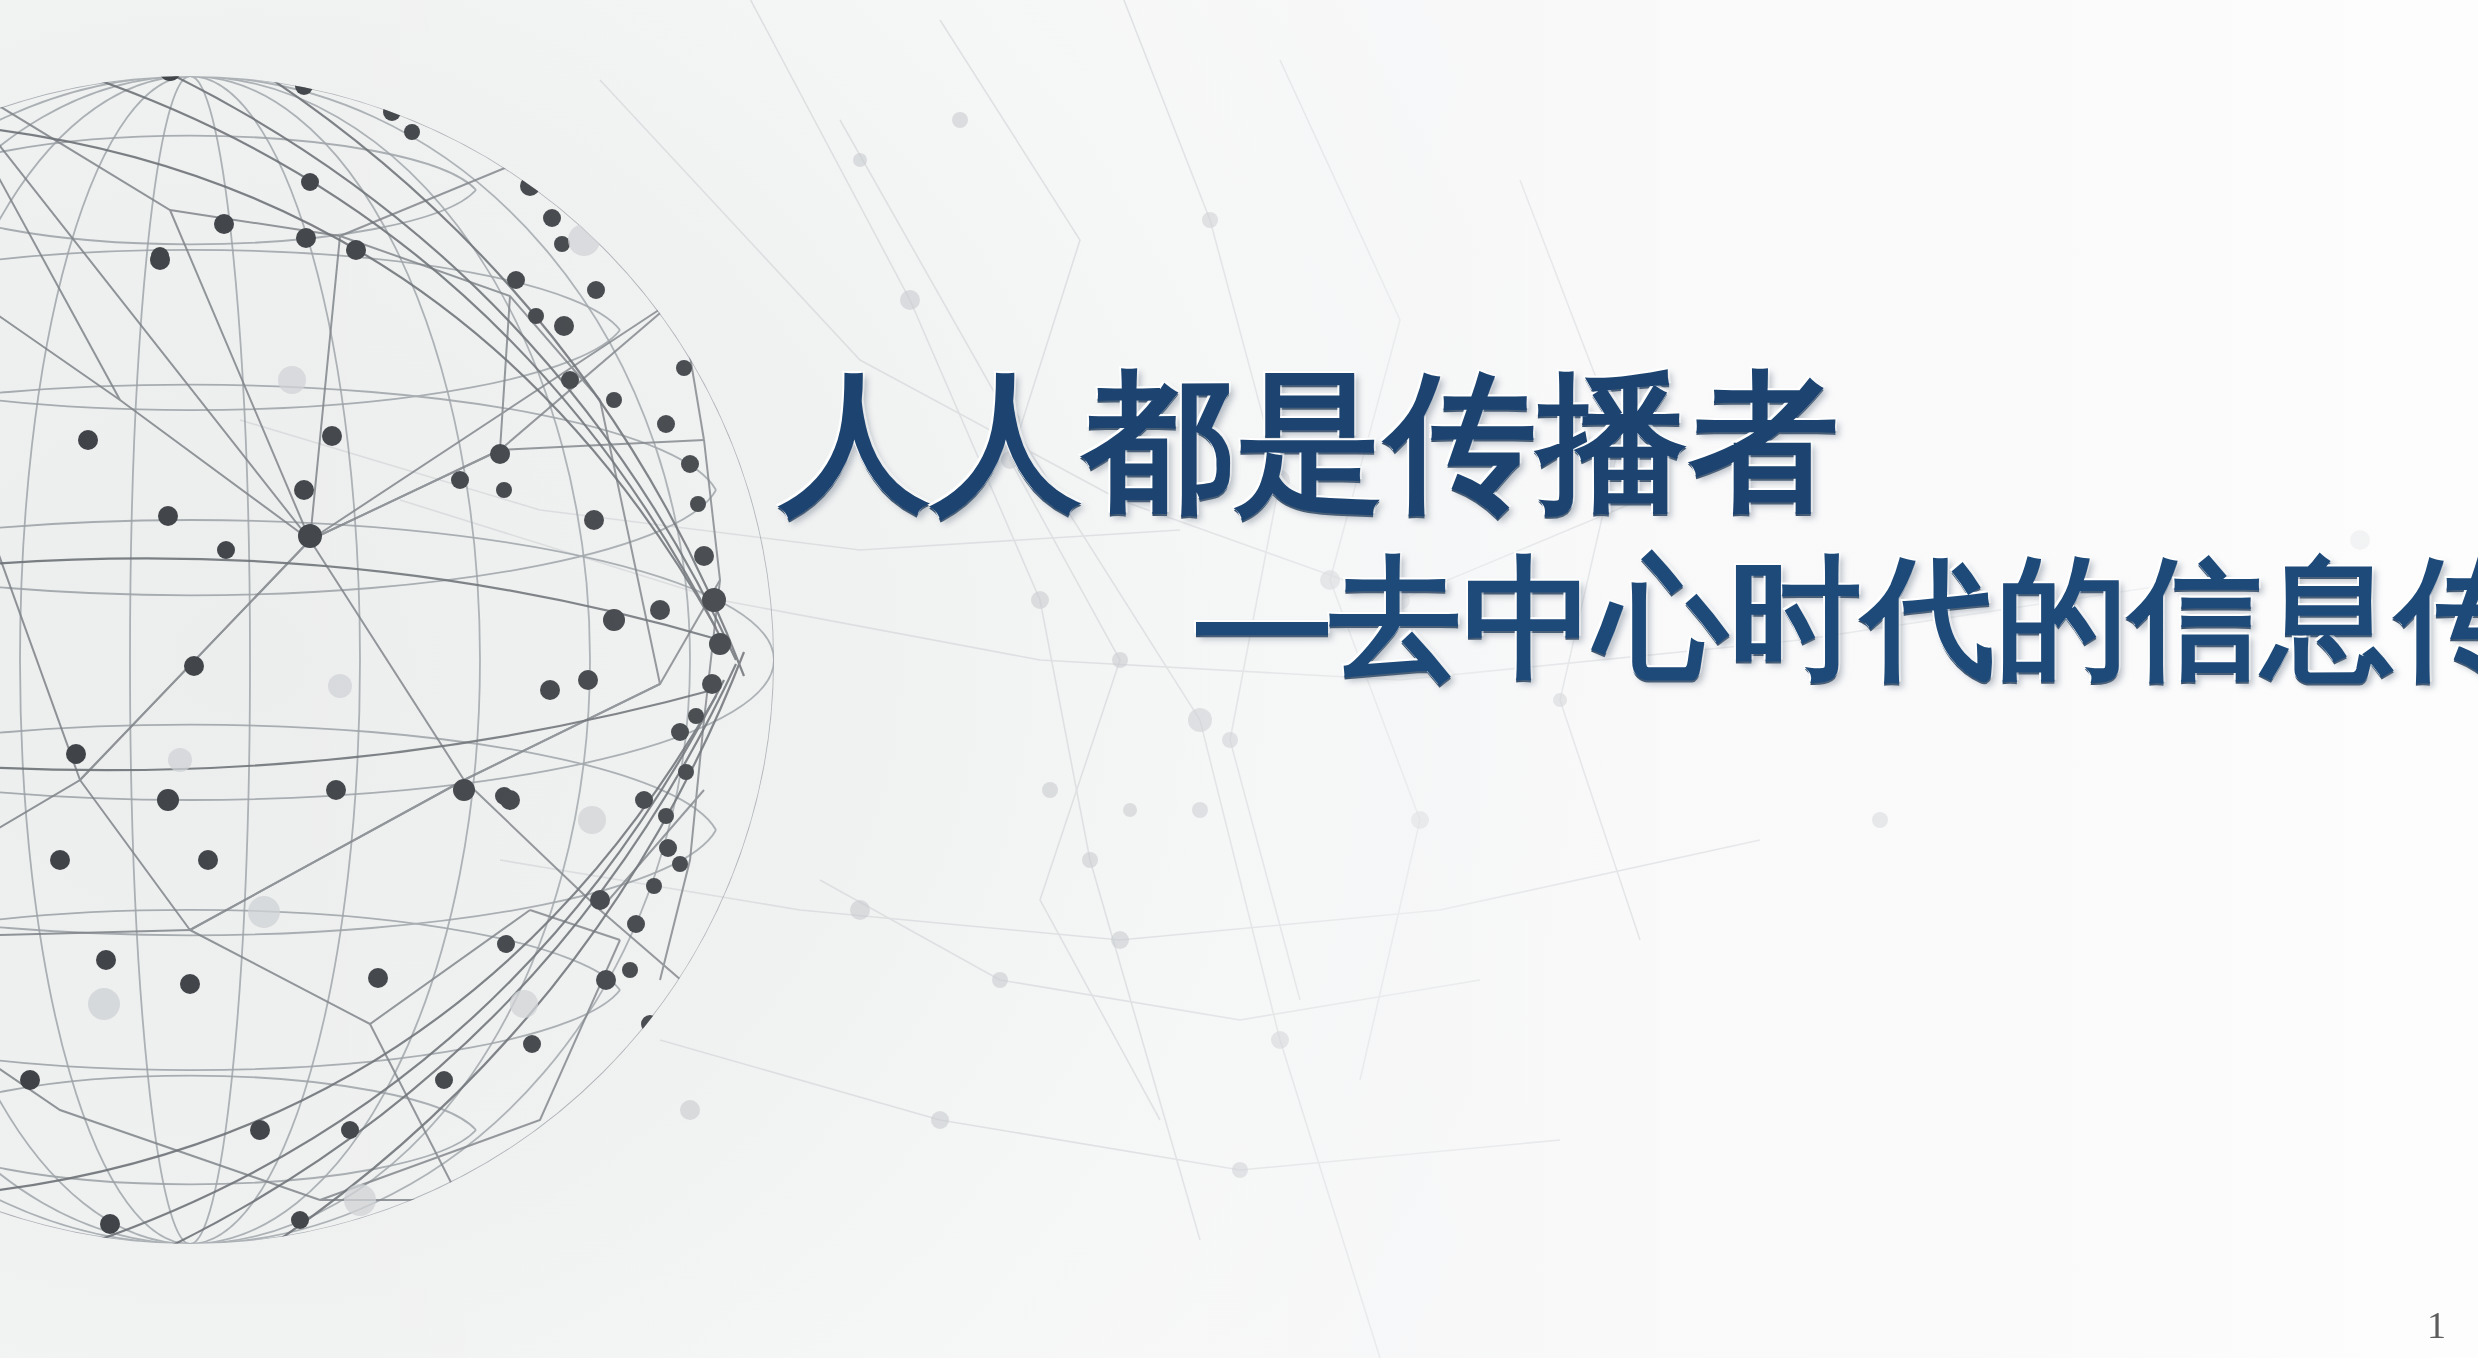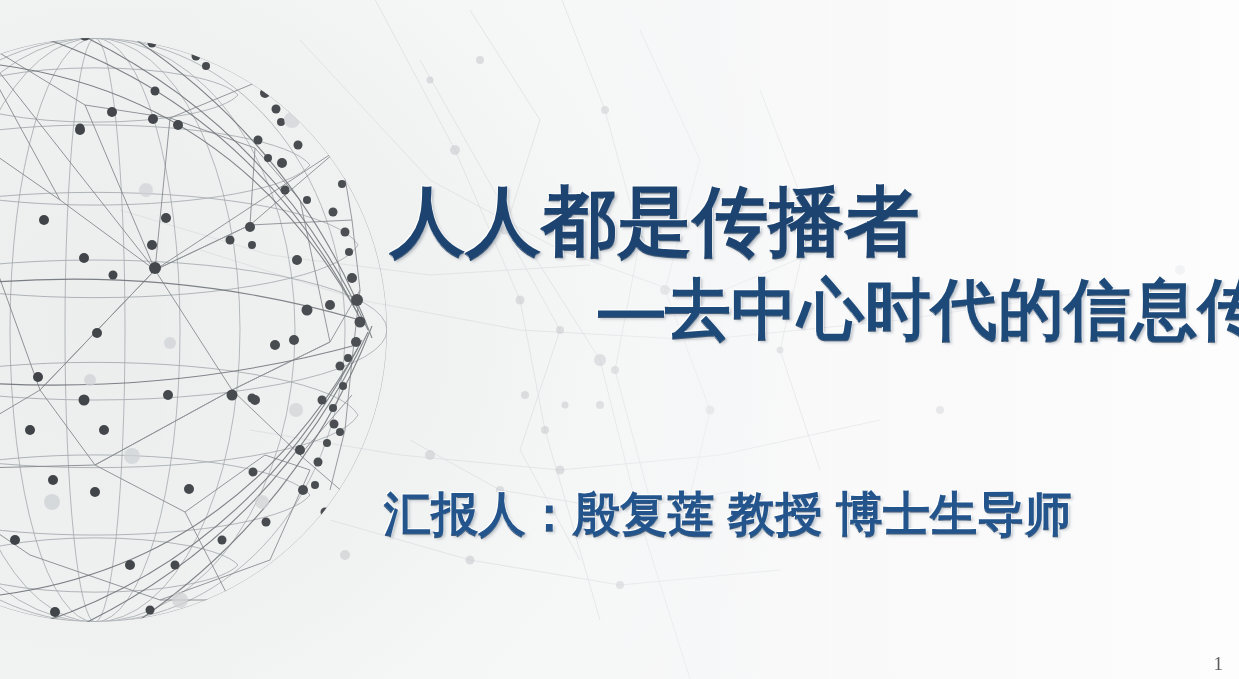--- a/index.html
+++ b/index.html
@@ -364,17 +364,16 @@
     </g>
   </svg>
 
   <div id="bg-sheen"></div>
 
   <div id="text-block">
     <div class="title-line" id="main-title">人人都是传播者</div>
 
     <div class="title-line" id="sub-title">—去中心时代的信息传播</div>
 
-    <div id="presenter">汇报人：殷复莲 教授 博士生导师</div>
   </div>
 
   <div id="page-number">1</div>
 </div>
 
 </body></html>

